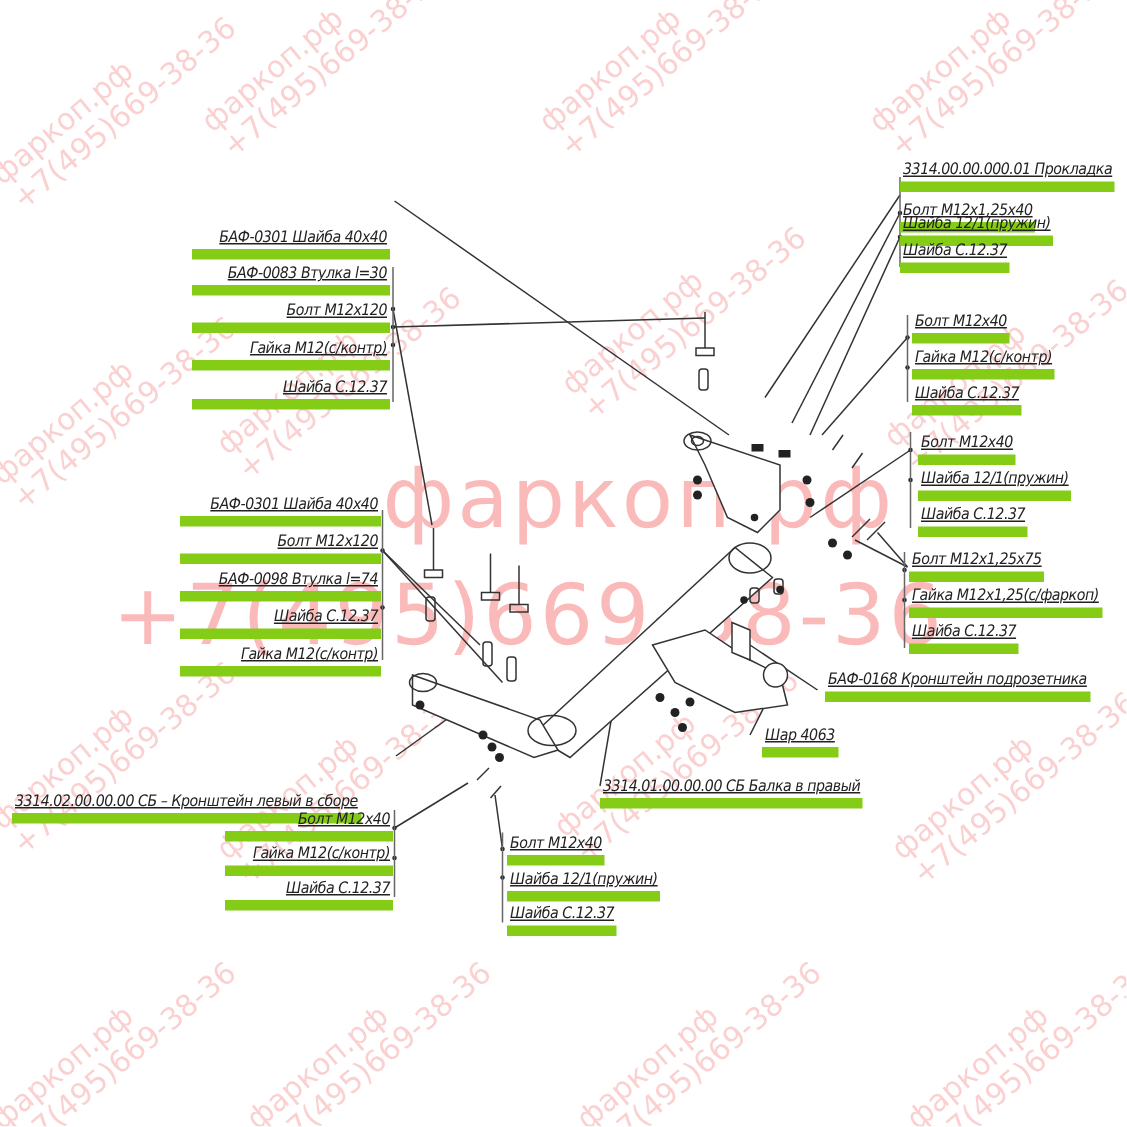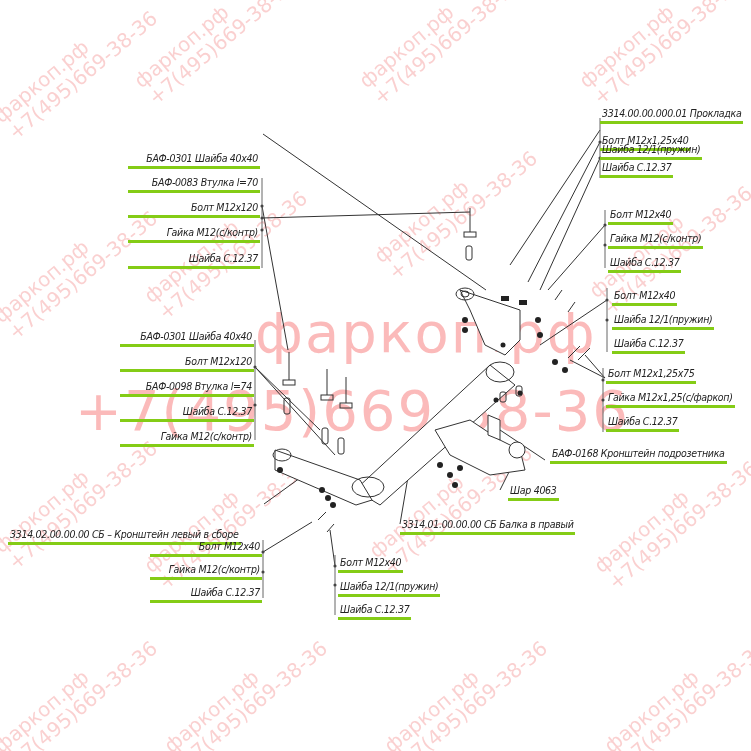--- a/index.html
+++ b/index.html
@@ -1,19 +1,19 @@
 <!DOCTYPE html>
 <html><head>
 <meta charset="utf-8">
 <style>
   html,body{margin:0;padding:0;background:#fff;}
   #canvas{position:relative;width:751px;height:751px;overflow:hidden;background:#fff;
     font-family:"DejaVu Sans Condensed","DejaVu Sans",sans-serif;}
   .lbl{position:absolute;font-size:10.5px;font-style:italic;color:#222;white-space:nowrap;
-    line-height:13px;border-bottom:3px solid #84cc16;padding:0 2px 1px 2px;letter-spacing:-0.3px;}
+    line-height:13px;border-bottom:7px solid #84cc16;padding:0 2px 1px 2px;letter-spacing:-0.3px;text-decoration:underline;}
   .lbl.r{text-align:right;}
   svg.draw{position:absolute;left:0;top:0;}
   .wm{position:absolute;color:rgba(240,120,120,0.35);font-family:"DejaVu Sans",sans-serif;
     transform:rotate(-40deg);transform-origin:left top;white-space:nowrap;pointer-events:none;}
   .wm-small{font-size:20px;line-height:22px;}
   .wm-big{position:absolute;color:rgba(245,90,90,0.42);font-family:"DejaVu Sans",sans-serif;
     font-size:56px;white-space:nowrap;letter-spacing:2px;pointer-events:none;}
 </style>
 </head>
 <body>
@@ -204,21 +204,21 @@
     </g>
   </svg>
 
 
   <div class="lbl" style="left:600px;top:107px;">3314.00.00.000.01 Прокладка</div>
   <div class="lbl" style="left:600px;top:134px;">Болт М12х1,25х40</div>
   <div class="lbl" style="left:600px;top:143px;">Шайба 12/1(пружин)</div>
   <div class="lbl" style="left:600px;top:161px;">Шайба С.12.37</div>
 
   <div class="lbl r" style="left:128px;top:152px;width:128px;">БАФ-0301 Шайба 40х40</div>
-  <div class="lbl r" style="left:128px;top:176px;width:128px;">БАФ-0083 Втулка l=70</div>
+  <div class="lbl r" style="left:128px;top:176px;width:128px;">БАФ-0083 Втулка l=30</div>
   <div class="lbl r" style="left:128px;top:201px;width:128px;">Болт М12х120</div>
   <div class="lbl r" style="left:128px;top:226px;width:128px;">Гайка М12(с/контр)</div>
   <div class="lbl r" style="left:128px;top:252px;width:128px;">Шайба С.12.37</div>
 
   <div class="lbl" style="left:608px;top:208px;">Болт М12х40</div>
   <div class="lbl" style="left:608px;top:232px;">Гайка М12(с/контр)</div>
   <div class="lbl" style="left:608px;top:256px;">Шайба С.12.37</div>
 
   <div class="lbl" style="left:612px;top:289px;">Болт М12х40</div>
   <div class="lbl" style="left:612px;top:313px;">Шайба 12/1(пружин)</div>

